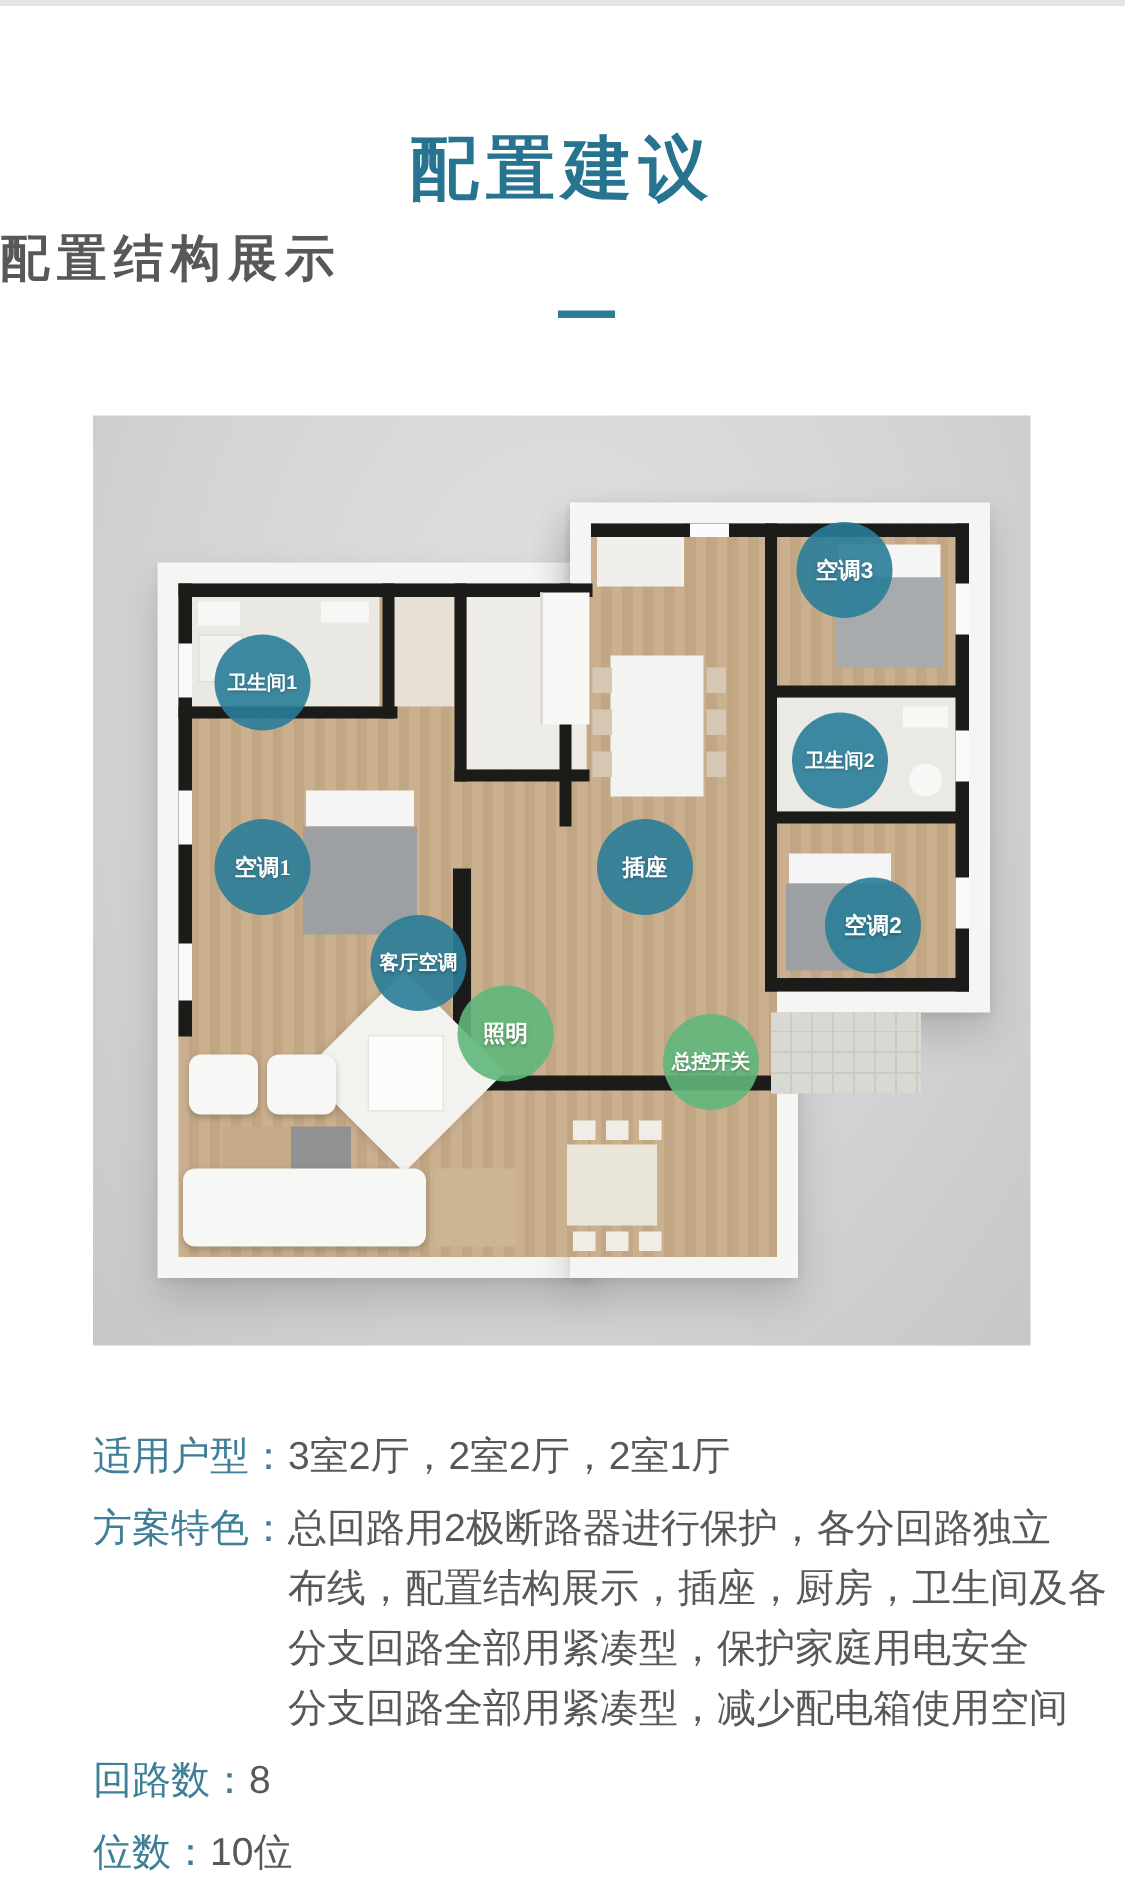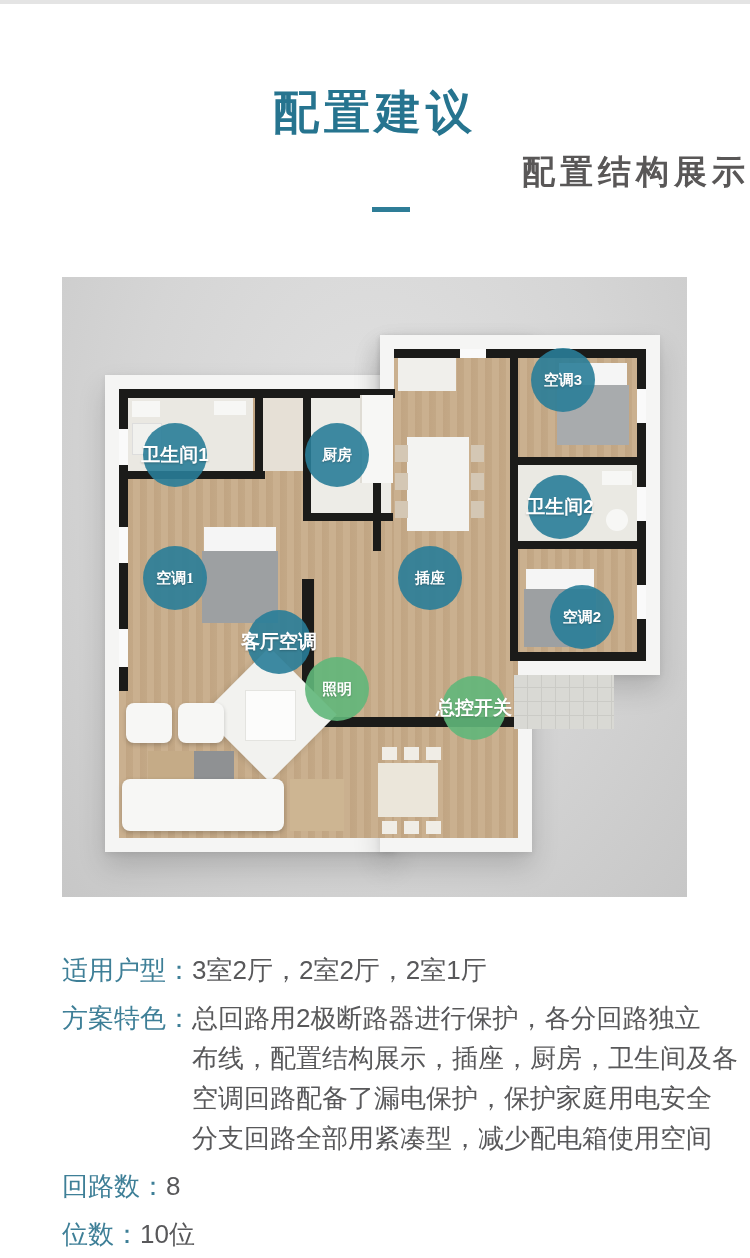--- a/index.html
+++ b/index.html
@@ -3,21 +3,21 @@
 <meta charset="utf-8">
 <style>
   html,body{margin:0;padding:0;background:#ffffff;}
   .canvas{position:relative;width:750px;height:1258px;background:#ffffff;overflow:hidden;
           font-family:"Liberation Sans","DejaVu Sans",sans-serif;padding-left:32px;}
   .topbar{position:absolute;top:0;left:0;width:750px;height:4px;background:#e4e4e4;}
 
   
   .title{position:absolute;top:82px;left:0;width:750px;text-align:center;
          font-size:46px;font-weight:700;letter-spacing:5px;color:var(--title-color,#26748f);}
-  .subtitle{position:absolute;top:150px;left:0;width:750px;text-align:right;
+  .subtitle{position:absolute;top:150px;left:0;width:750px;text-align:left;
          font-size:33px;font-weight:700;letter-spacing:5px;color:var(--subtitle-color,#595757);}
   .divider{position:absolute;top:207px;left:50%;margin-left:-19px;width:38px;height:5px;
          background:var(--divider-color,#2e7d97);}
 
   
   .photo{position:absolute;left:62px;top:277px;width:625px;height:620px;
          background:radial-gradient(ellipse at 50% 30%, #e1e1e1 0%, #d5d5d5 55%, #c7c7c7 100%);}
   .photo *{position:absolute;}
   .fr{background:#f5f5f4;box-shadow:0 14px 26px rgba(0,0,0,0.16),0 2px 6px rgba(0,0,0,0.08);}
   .wd{background:repeating-linear-gradient(90deg,#cab08f 0px,#cab08f 7px,#c1a583 7px,#c3a886 14px);}
@@ -28,21 +28,21 @@
   .tile{background-color:#d9d9d4;
         background-image:repeating-linear-gradient(0deg,transparent 0 13px,#cbcbc6 13px 14px),
                          repeating-linear-gradient(90deg,transparent 0 13px,#cbcbc6 13px 14px);}
 
   
   .badge{position:absolute;width:64px;height:64px;border-radius:50%;display:flex;
          align-items:center;justify-content:center;color:#fff;font-weight:700;font-size:15px;
          z-index:10;white-space:nowrap;text-shadow:0 1px 2px rgba(0,0,0,0.25);}
   .badge.teal{background:var(--badge-teal,rgba(41,125,152,0.9));}
   .badge.green{background:var(--badge-green,rgba(97,183,122,0.9));}
-  .badge.long{font-size:19px;}
+  .badge.long{font-size:13px;}
 
   
   .specs{position:absolute;left:62px;top:950px;width:650px;font-size:26px;}
   .spec-row{display:flex;align-items:flex-start;margin-bottom:8px;}
   .spec-label,.spec-colon{color:var(--label-color,#3e7f97);white-space:nowrap;line-height:40px;}
   .spec-content{color:var(--text-color,#58585a);}
   .spec-line{line-height:40px;white-space:nowrap;}
 </style>
 </head>
 <body>
@@ -126,23 +126,20 @@
     <div class="fu" style="left:342px;top:470px;width:15px;height:13px;background:#f0ede6"></div>
     <div class="fu" style="left:364px;top:470px;width:15px;height:13px;background:#f0ede6"></div>
     <div class="fu" style="left:320px;top:544px;width:15px;height:13px;background:#f0ede6"></div>
     <div class="fu" style="left:342px;top:544px;width:15px;height:13px;background:#f0ede6"></div>
     <div class="fu" style="left:364px;top:544px;width:15px;height:13px;background:#f0ede6"></div>
     <div class="tile" style="left:452px;top:398px;width:100px;height:54px"></div>
 
     <div class="badge teal long" style="left: 81px; top: 146px;">
         <span>卫生间1</span>
       </div>
-    <div class="badge teal" style="left: 243px; top: 146px;">
-        <span>厨房</span>
-      </div>
     <div class="badge teal" style="left: 469px; top: 71px;">
         <span>空调3</span>
       </div>
     <div class="badge teal long" style="left: 466px; top: 198px; text-align: right;">
         <span>卫生间2</span>
       </div>
     <div class="badge teal" style="left: 81px; top: 269px; font-family: Liberation Serif, serif;">
         <span>空调1</span>
       </div>
     <div class="badge teal" style="left: 336px; top: 269px;">
@@ -169,21 +166,21 @@
       <div class="spec-content">
         <div class="spec-line">3室2厅，2室2厅，2室1厅</div>
       </div>
     </div>
     <div class="spec-row">
       <span class="spec-label">方案特色</span>
         <span class="spec-colon">：</span>
       <div class="spec-content">
         <div class="spec-line">总回路用2极断路器进行保护，各分回路独立</div>
         <div class="spec-line">布线，配置结构展示，插座，厨房，卫生间及各</div>
-        <div class="spec-line">空调回路配备了漏电保护，保护家庭用电安全</div>
+        <div class="spec-line">分支回路全部用紧凑型，保护家庭用电安全</div>
         <div class="spec-line">分支回路全部用紧凑型，减少配电箱使用空间</div>
       </div>
     </div>
     <div class="spec-row">
       <span class="spec-label">回路数</span>
         <span class="spec-colon">：</span>
       <div class="spec-content">
         <div class="spec-line">8</div>
       </div>
     </div>

